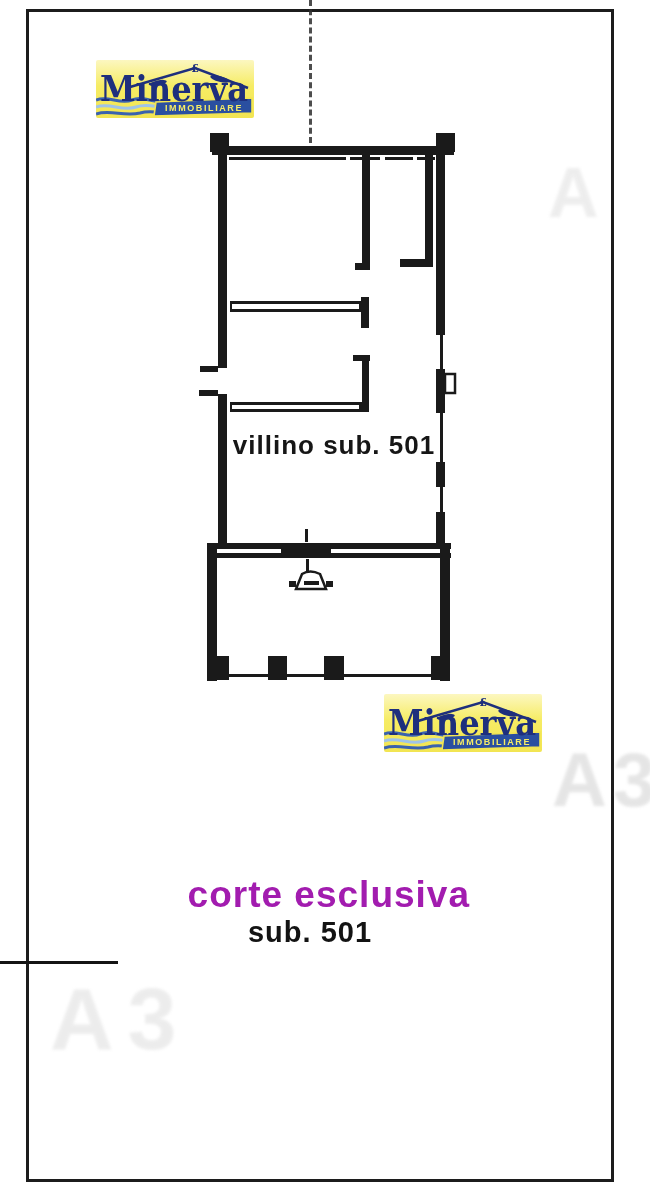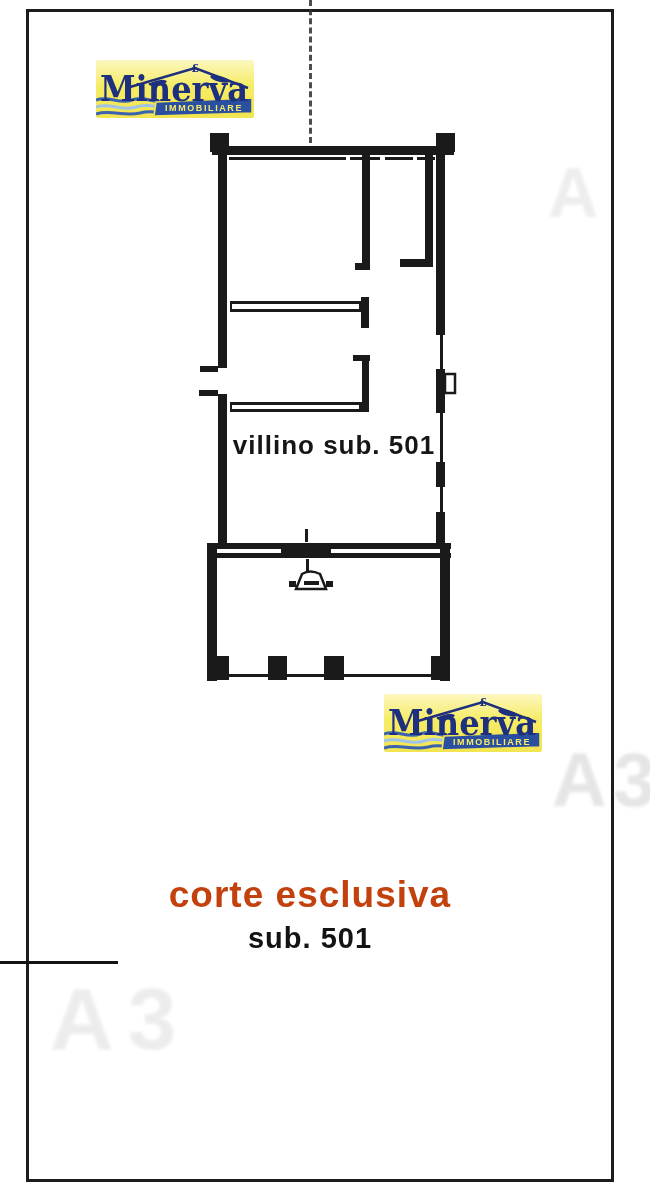--- a/index.html
+++ b/index.html
@@ -31,24 +31,24 @@
 
   
   .plan{left:196px;top:128px;width:264px;height:556px;}
   .plan svg{display:block;width:100%;height:100%;}
 
   
   .court{
     left:150px;top:874px;width:320px;text-align:center;
   }
   .court-main{
-    font-size:37px;font-weight:600;letter-spacing:1px;color:#c2410c;
+    font-size:37px;font-weight:600;letter-spacing:1px;color:#a21caf;text-align:right;
   }
   .court-sub{
-    margin-top:6px;font-size:29px;font-weight:600;letter-spacing:1px;color:#131313;
+    font-size:29px;font-weight:600;letter-spacing:1px;color:#131313;
   }
 
   
   .wm{
     color:#c7c7c7;font-weight:bold;filter:blur(1.5px);
     font-family:"Liberation Sans", sans-serif;line-height:1;
     user-select:none;
   }
   .wm1{left:548px;top:158px;font-size:70px;opacity:.30;}
   .wm2{left:552px;top:742px;font-size:76px;opacity:.45;letter-spacing:6px;}

